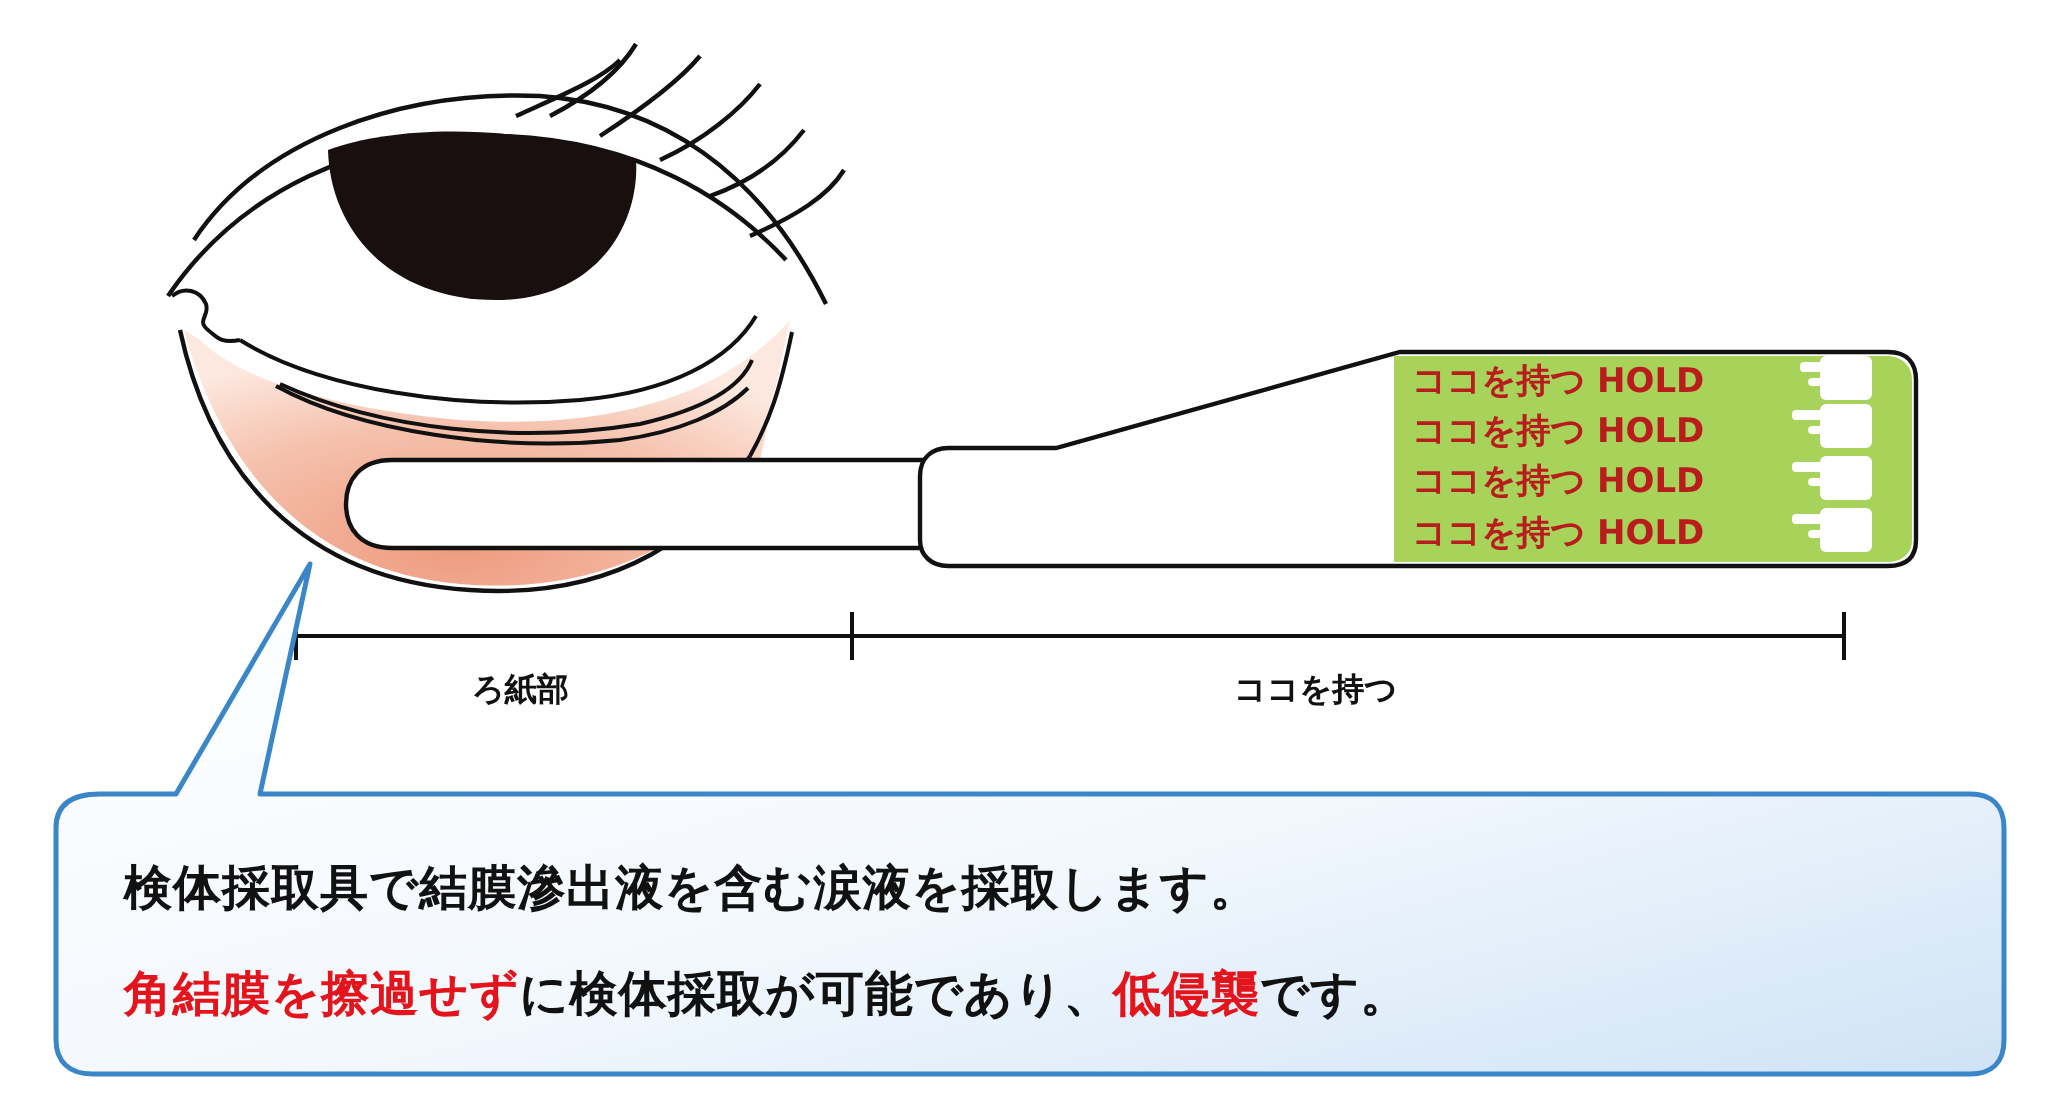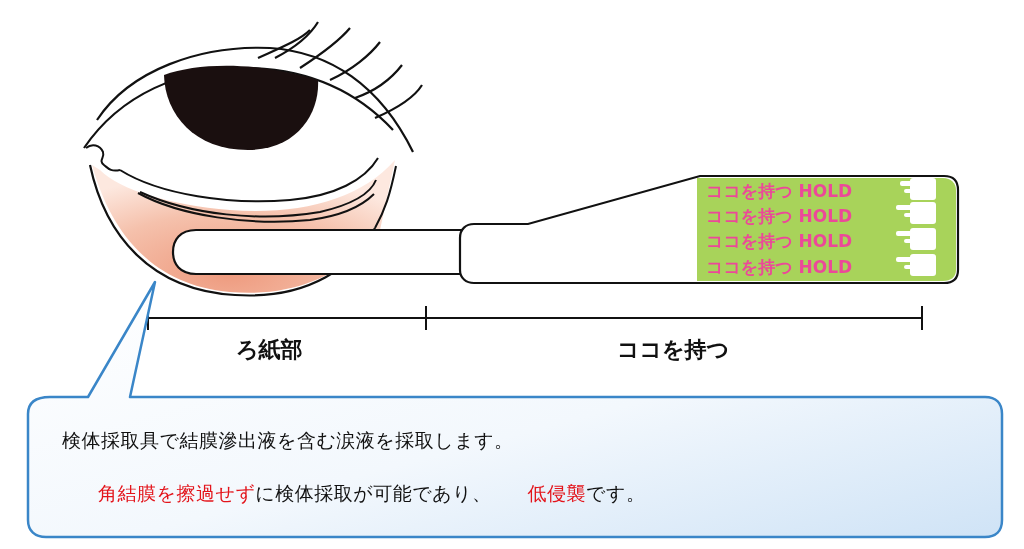--- a/index.html
+++ b/index.html
@@ -5,47 +5,47 @@
     html, body { margin: 0; padding: 0; }
     body {
       width: 1024px; height: 549px; overflow: hidden;
       background: #ffffff;
       position: relative;
       font-family: "DejaVu Sans", sans-serif;
     }
     #illustration { position: absolute; left: 0; top: 0; width: 1024px; height: 549px; }
     .hold-text {
       position: absolute;
-      color: #ec4899;
+      color: #b91c1c;
       font-family: "DejaVu Sans", sans-serif;
       font-weight: bold;
       font-size: 17px;
       line-height: 26px;
       letter-spacing: 0px;
       white-space: nowrap;
     }
     .dim-label {
       position: absolute;
       font-family: Liberation Sans, sans-serif;
       font-weight: bold;
-      font-size: 22px;
+      font-size: 16px;
       color: #111;
       white-space: nowrap;
     }
     .callout-text {
       position: absolute;
       left: 62px;
       font-family: "DejaVu Sans", sans-serif;
-      font-weight: normal;
-      font-size: 19px;
+      font-weight: bold;
+      font-size: 24px;
       color: #111;
       white-space: nowrap;
       letter-spacing: 0.5px;
     }
-    .red { color: #e3141b; margin-left: 36px; }
+    .red { color: #e3141b; }
   </style>
 </head>
 <body>
 
 <svg id="illustration" viewBox="0 0 1024 549" xmlns="http://www.w3.org/2000/svg">
   <defs>
     <radialGradient id="lidPink" cx="0.45" cy="0.85" r="0.75">
       <stop offset="0" stop-color="#ee9a7e"></stop>
       <stop offset="0.6" stop-color="#f5c1ac"></stop>
       <stop offset="1" stop-color="#fde8df"></stop>

